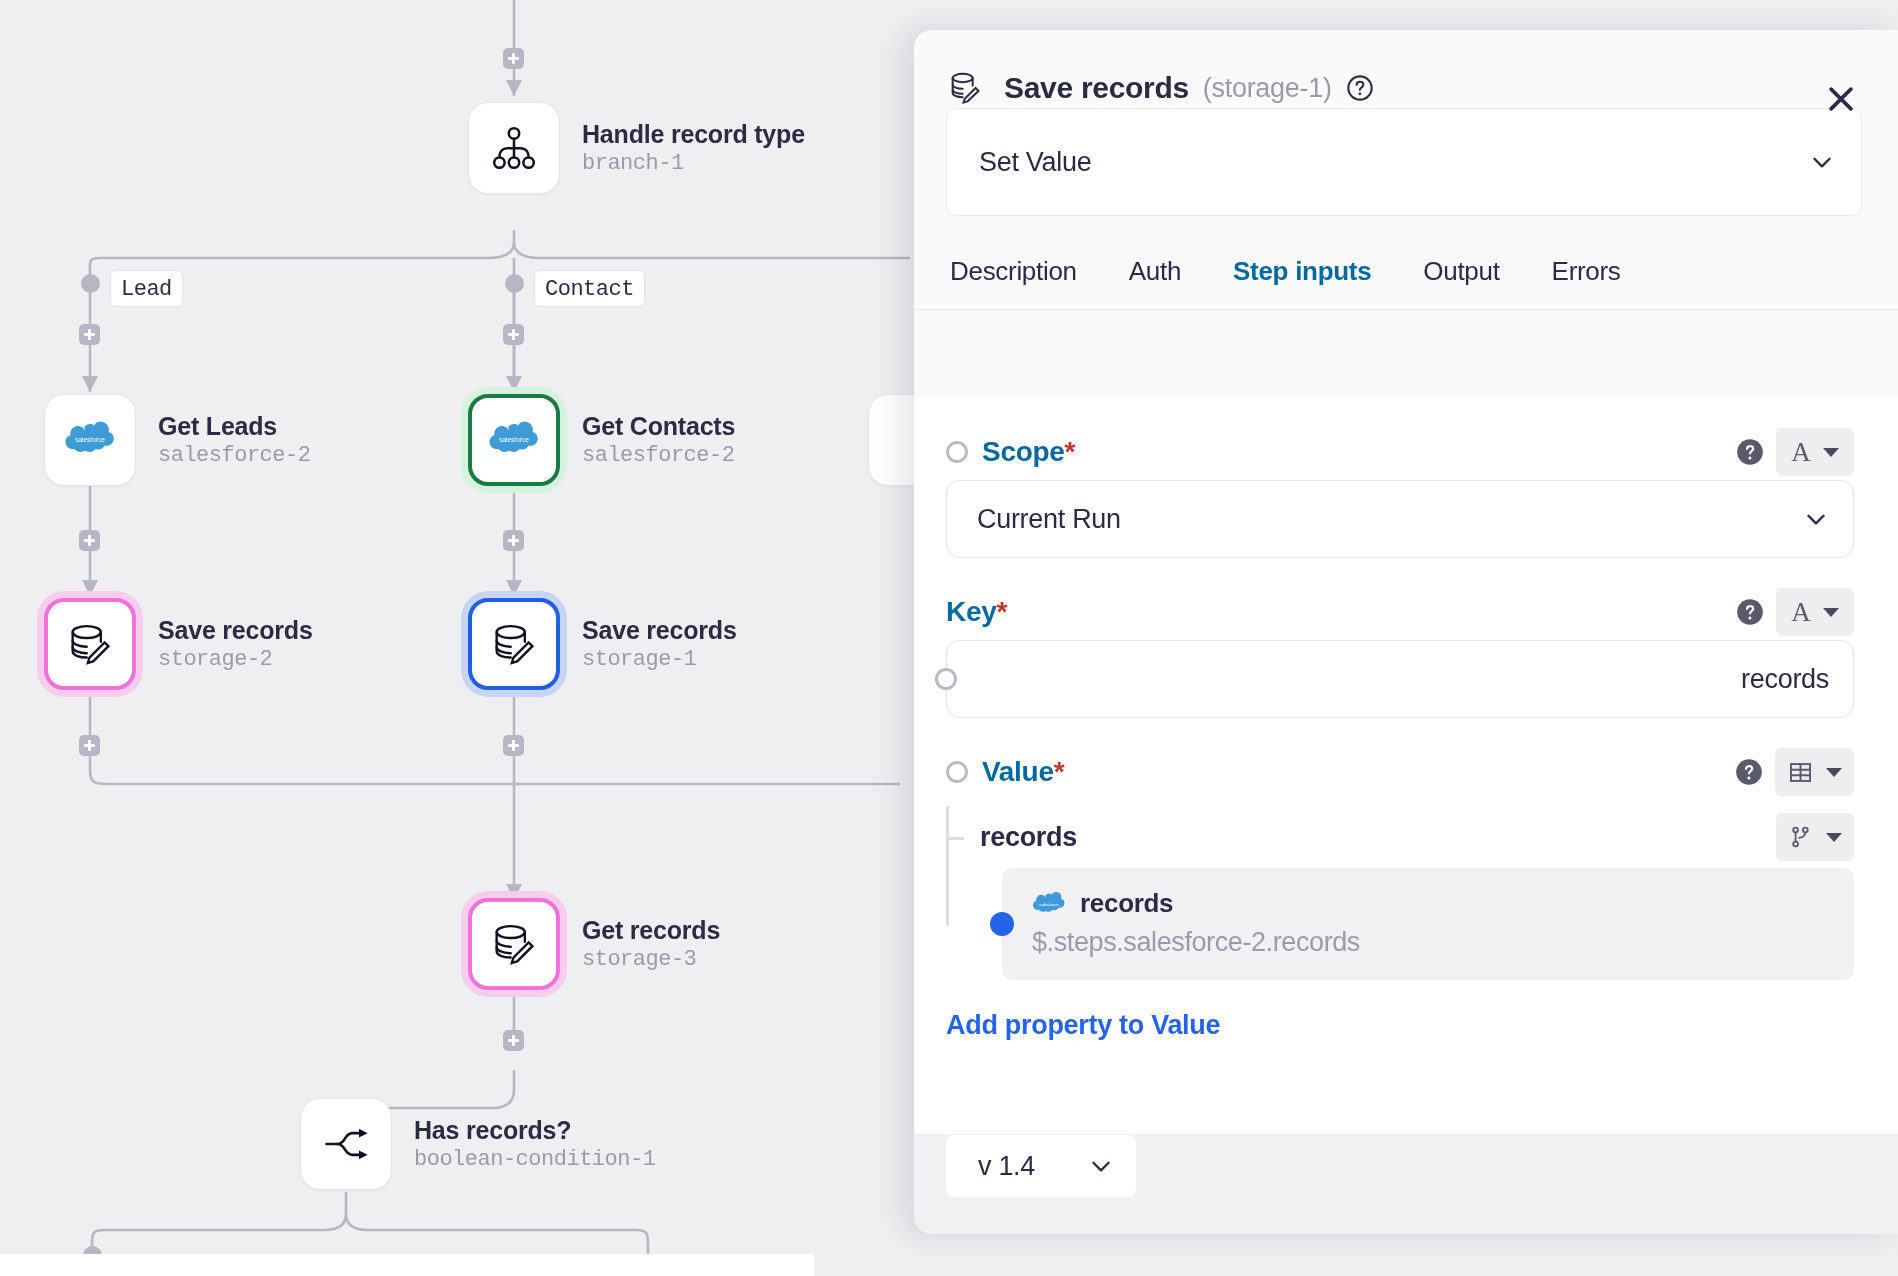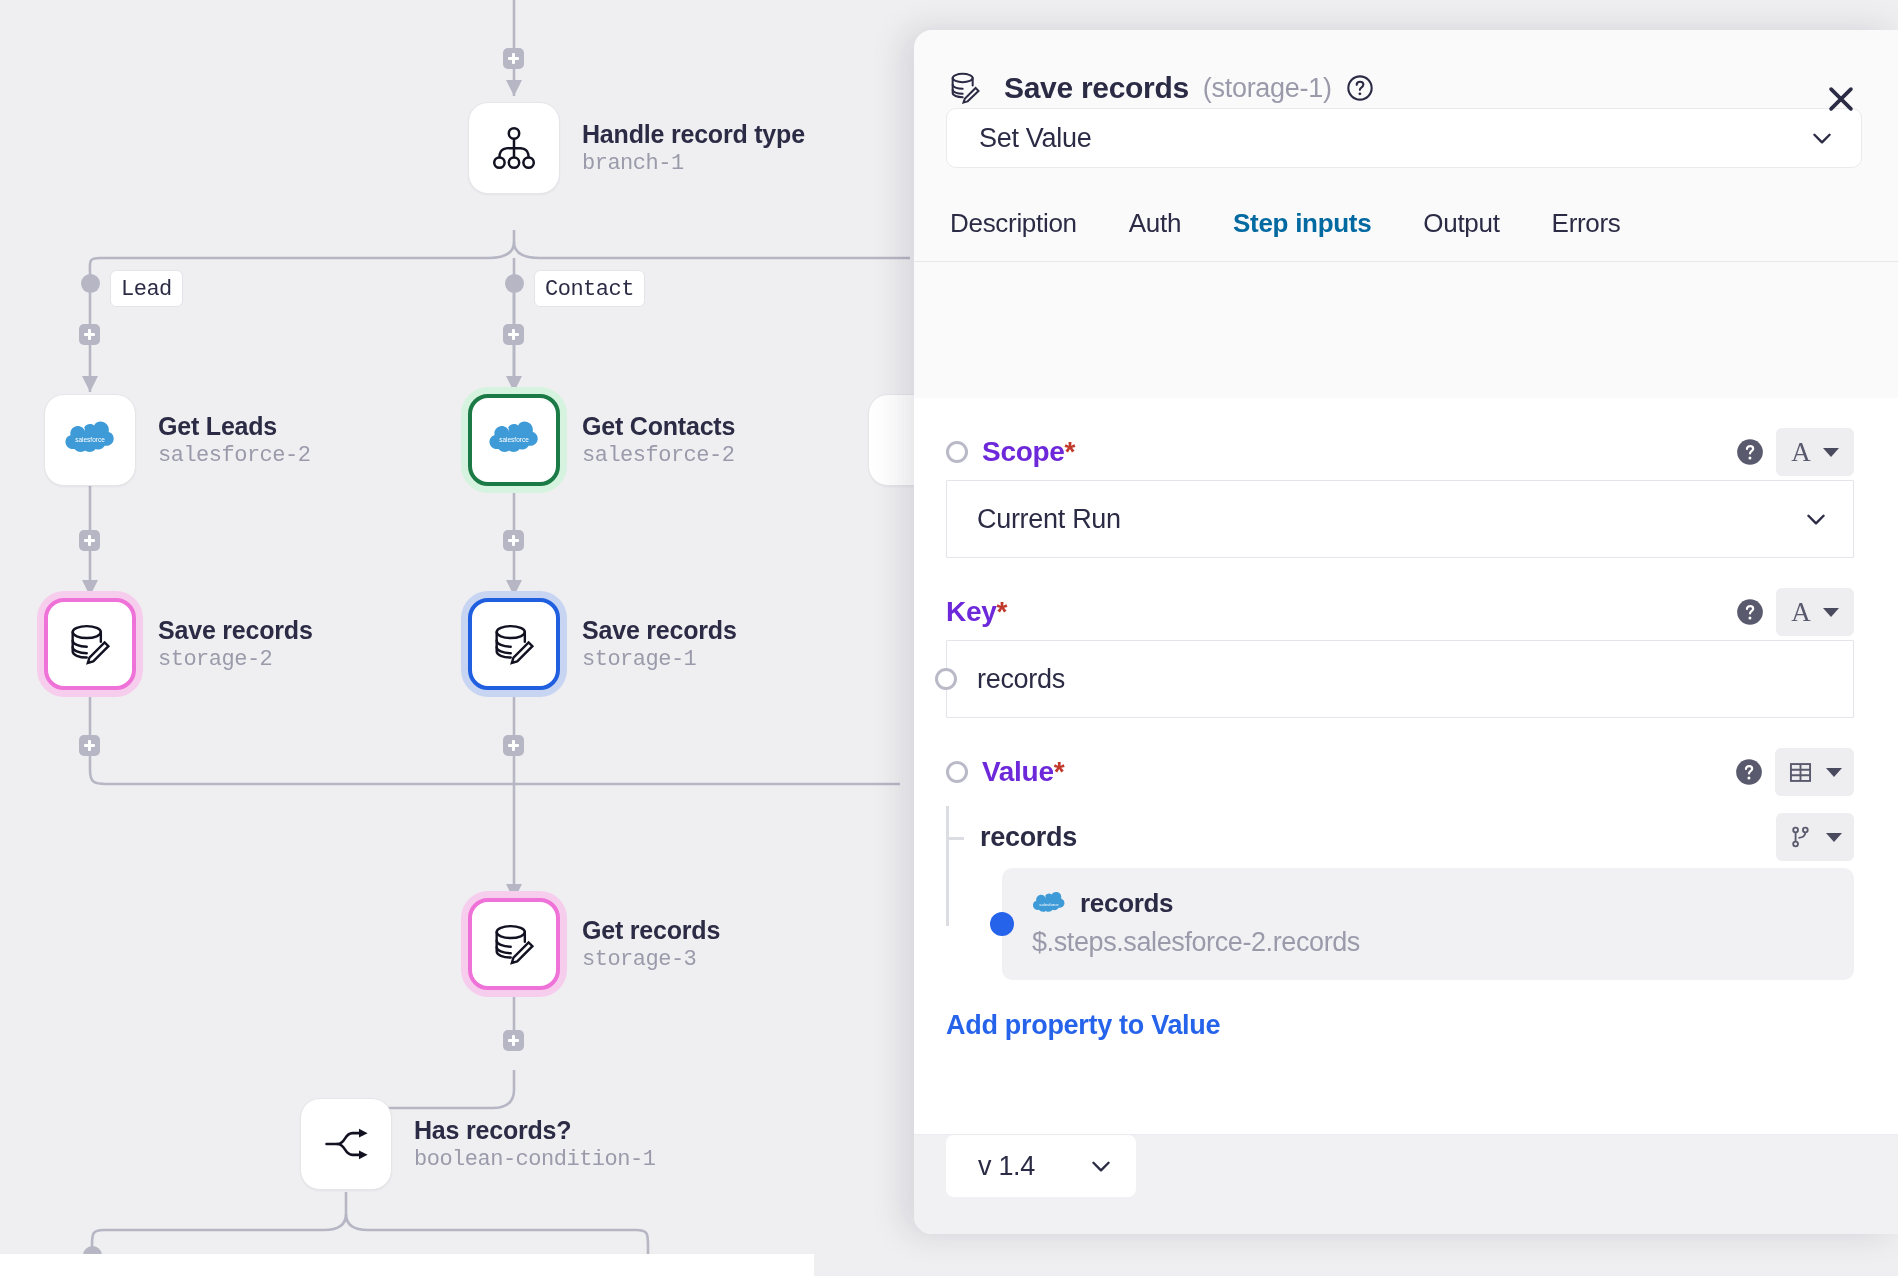--- a/index.html
+++ b/index.html
@@ -53,52 +53,52 @@
   .panel-head{position:relative;padding:38px 44px 0 32px;}
   .head-row{display:flex;align-items:center;}
   .head-icon{width:40px;height:40px;flex:0 0 40px;margin-right:18px;}
   .head-title{font-size:30px;font-weight:700;color:#2b2b45;letter-spacing:-.3px;}
   .head-id{font-size:27px;color:#9a9aab;margin-left:14px;letter-spacing:-.3px;}
   .help-q{margin-left:14px;width:28px;height:28px;display:inline-flex;}
   .close-x{position:absolute;right:40px;top:52px;width:34px;height:34px;cursor:pointer;}
 
   .op-label{font-size:25px;font-weight:700;color:#2b2b45;margin:26px 0 14px 32px;letter-spacing:-.2px;}
   .op-select{
-    margin:0 36px 0 32px;height:60px;background:#fff;border:1.5px solid #e9e9ee;border-radius:10px;
+    margin:0 36px 0 32px;height:108px;background:#fff;border:1.5px solid #e9e9ee;border-radius:10px;
     display:flex;align-items:center;justify-content:space-between;padding:0 26px 0 32px;
     box-sizing:border-box;cursor:pointer;
   }
   .op-select .val{font-size:27px;color:#2b2b45;letter-spacing:-.3px;}
 
   .tabs{display:flex;align-items:flex-end;gap:52px;padding:40px 0 22px 36px;border-bottom:1.5px solid #e7e7ec;}
   .tab{font-size:26px;color:#2b2b45;letter-spacing:-.3px;cursor:pointer;}
   .tab.active{color:#0369a1;font-weight:700;}
 
   .body-scroll{
     position:absolute;left:0;right:0;top:368px;bottom:100px;
     background:#fff;overflow:hidden;
   }
   .field{padding:0 44px 0 32px;}
   .field-head{display:flex;align-items:center;height:56px;margin-top:26px;}
   .radio-o{width:22px;height:22px;border-radius:50%;border:3px solid #b9b9c8;margin-right:14px;flex:0 0 22px;box-sizing:border-box;}
-  .field-name{font-size:28px;font-weight:700;color:#6d28d9;letter-spacing:-.3px;}
+  .field-name{font-size:28px;font-weight:700;color:#0369a1;letter-spacing:-.3px;}
   .req{color:#c0392b;font-weight:700;}
   .field-head .spacer{flex:1;}
   .qmark{width:28px;height:28px;margin-right:12px;}
   .typesel{
     background:#eeeef1;border-radius:6px;height:48px;min-width:78px;
     display:flex;align-items:center;justify-content:center;gap:12px;padding:0 12px;
     box-sizing:border-box;cursor:pointer;
   }
   .typesel .glyph{font-size:27px;color:#5a5a6e;font-family:"Liberation Serif",serif;}
   .caret-sm{width:0;height:0;border-left:8px solid transparent;border-right:8px solid transparent;border-top:9px solid #4a4a5e;}
 
   .input-box{
-    border:1.5px solid #e4e4ea;border-radius:1px;height:78px;background:#fff;
-    display:flex;align-items:center;padding:0 24px 0 30px;box-sizing:border-box;position:relative;
+    border:1.5px solid #e4e4ea;border-radius:13px;height:78px;background:#fff;
+    display:flex;align-items:center;padding:0 24px 0 30px;box-sizing:border-box;position:relative;justify-content:flex-end;
   }
   .input-box .txt{font-size:27px;color:#2b2b45;letter-spacing:-.3px;}
   .input-box .dot-left{position:absolute;left:-12px;width:22px;height:22px;border-radius:50%;border:3px solid #b9b9c8;background:#fff;box-sizing:border-box;}
 
   .chev{width:26px;height:26px;}
 
   .tree{margin-top:6px;padding-left:34px;position:relative;}
   .tree:before{content:"";position:absolute;left:0;top:0;bottom:54px;width:2.5px;background:#dcdce3;}
   .tree-row{display:flex;align-items:center;height:62px;position:relative;}
   .tree-row:before{content:"";position:absolute;left:-34px;top:31px;width:18px;height:2.5px;background:#dcdce3;}

